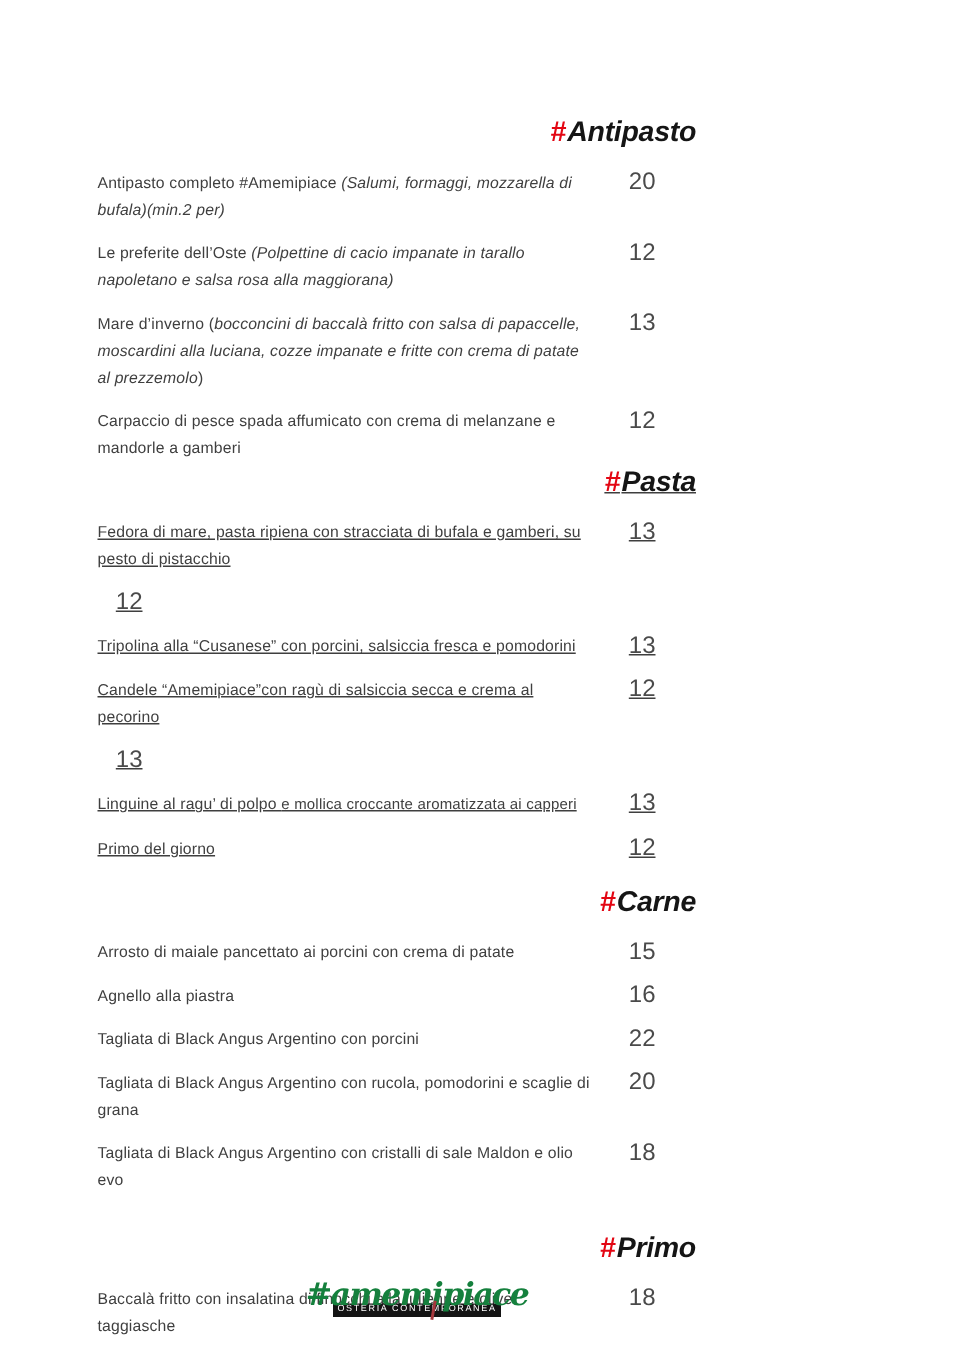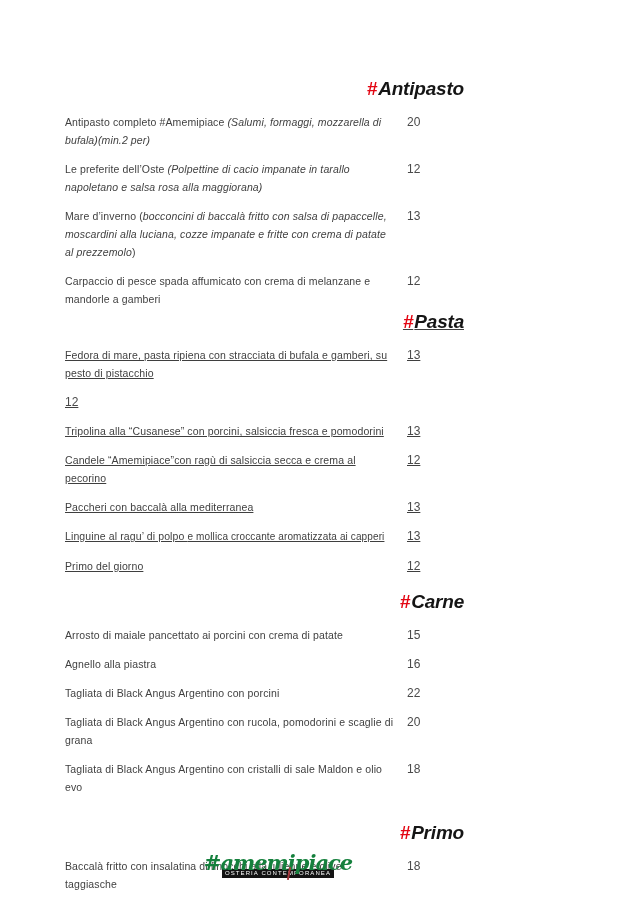--- a/index.html
+++ b/index.html
@@ -15,21 +15,21 @@
   }
   .section-header .hash{color:#e30613;margin-right:1px;}
   .menu-section{margin:0;}
   .sec-pasta{margin-top:-8px;text-decoration:underline;}
   .sec-carne{margin-top:16px;}
   .sec-pesce{margin-top:26px;}
   .item-row{display:flex;align-items:flex-start;margin-bottom:11px;padding-right:27px;}
   .item-text{flex:1 1 auto;font-size:10.5px;line-height:18px;letter-spacing:0.12px;padding-right:12px;}
   .seg-em{font-style:italic;}
   .seg-small{font-size:10px;}
-  .item-price{flex:0 0 auto;width:30px;font-size:12px;line-height:18px;color:#4a4a4a;}
+  .item-price{flex:0 0 auto;width:30px;text-align:right;font-size:16px;line-height:18px;color:#4a4a4a;}
   .footer{position:absolute;left:0;right:0;top:852px;text-align:center;}
   .logo{display:inline-block;position:relative;}
   .logo-script{
     display:block;position:relative;z-index:2;
     font-family:"DejaVu Serif",serif;font-style:italic;font-weight:bold;
     font-size:21px;line-height:21px;color:#15803d;letter-spacing:-1px;
   }
   .logo-banner{
     display:block;position:relative;z-index:1;margin:-4px auto 0;width:112px;height:9px;
     background:#141414;color:#ffffff;font-size:6px;line-height:9px;
@@ -75,21 +75,20 @@
         </div>
         <div class="item-row">
           <div class="item-text"><span class="seg-pre">Tripolina alla “Cusanese” con porcini, salsiccia fresca e pomodorini</span></div>
           <div class="item-price">13</div>
         </div>
         <div class="item-row">
           <div class="item-text"><span class="seg-pre">Candele “Amemipiace”con ragù di salsiccia secca e crema al pecorino</span></div>
           <div class="item-price">12</div>
         </div>
         <div class="item-row">
-          <div class="item-text"><span class="seg-pre">Paccheri con baccalà alla mediterranea</span></div>
           <div class="item-price">13</div>
         </div>
         <div class="item-row">
           <div class="item-text"><span class="seg-pre">Linguine al ragu’ di polpo </span><span class="seg-small"> e mollica croccante aromatizzata ai capperi</span></div>
           <div class="item-price">13</div>
         </div>
         <div class="item-row">
           <div class="item-text"><span class="seg-pre">Primo del giorno</span></div>
           <div class="item-price">12</div>
         </div>

